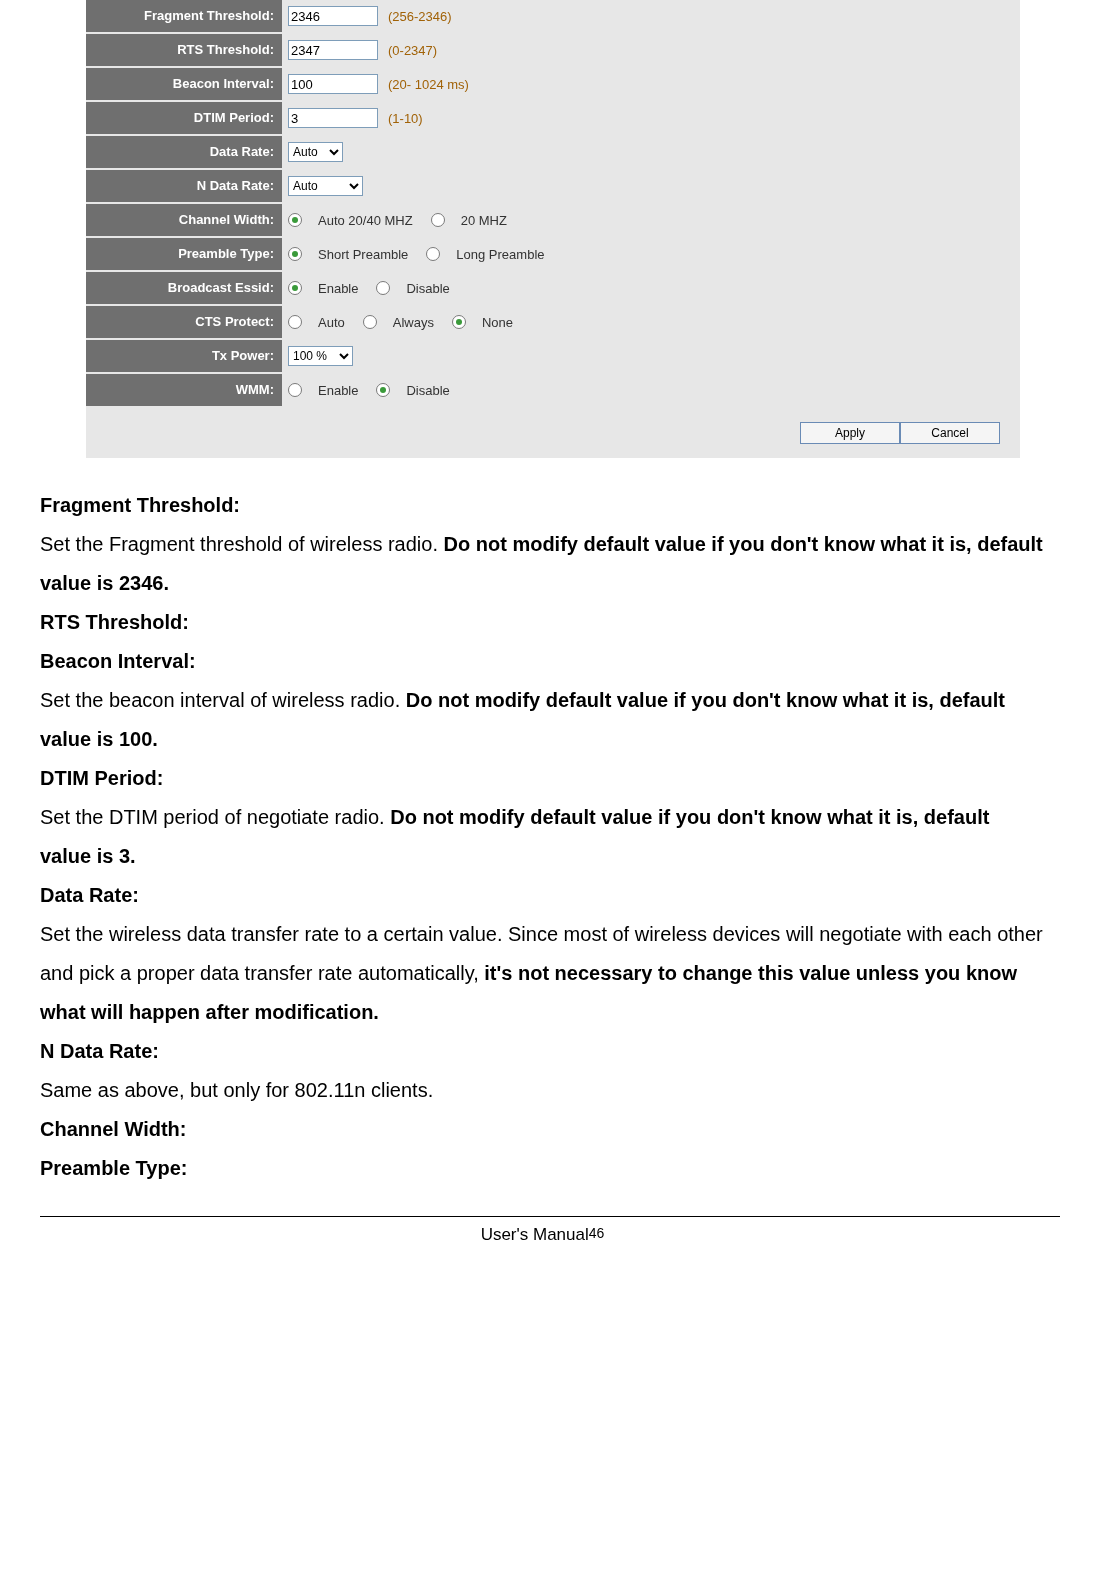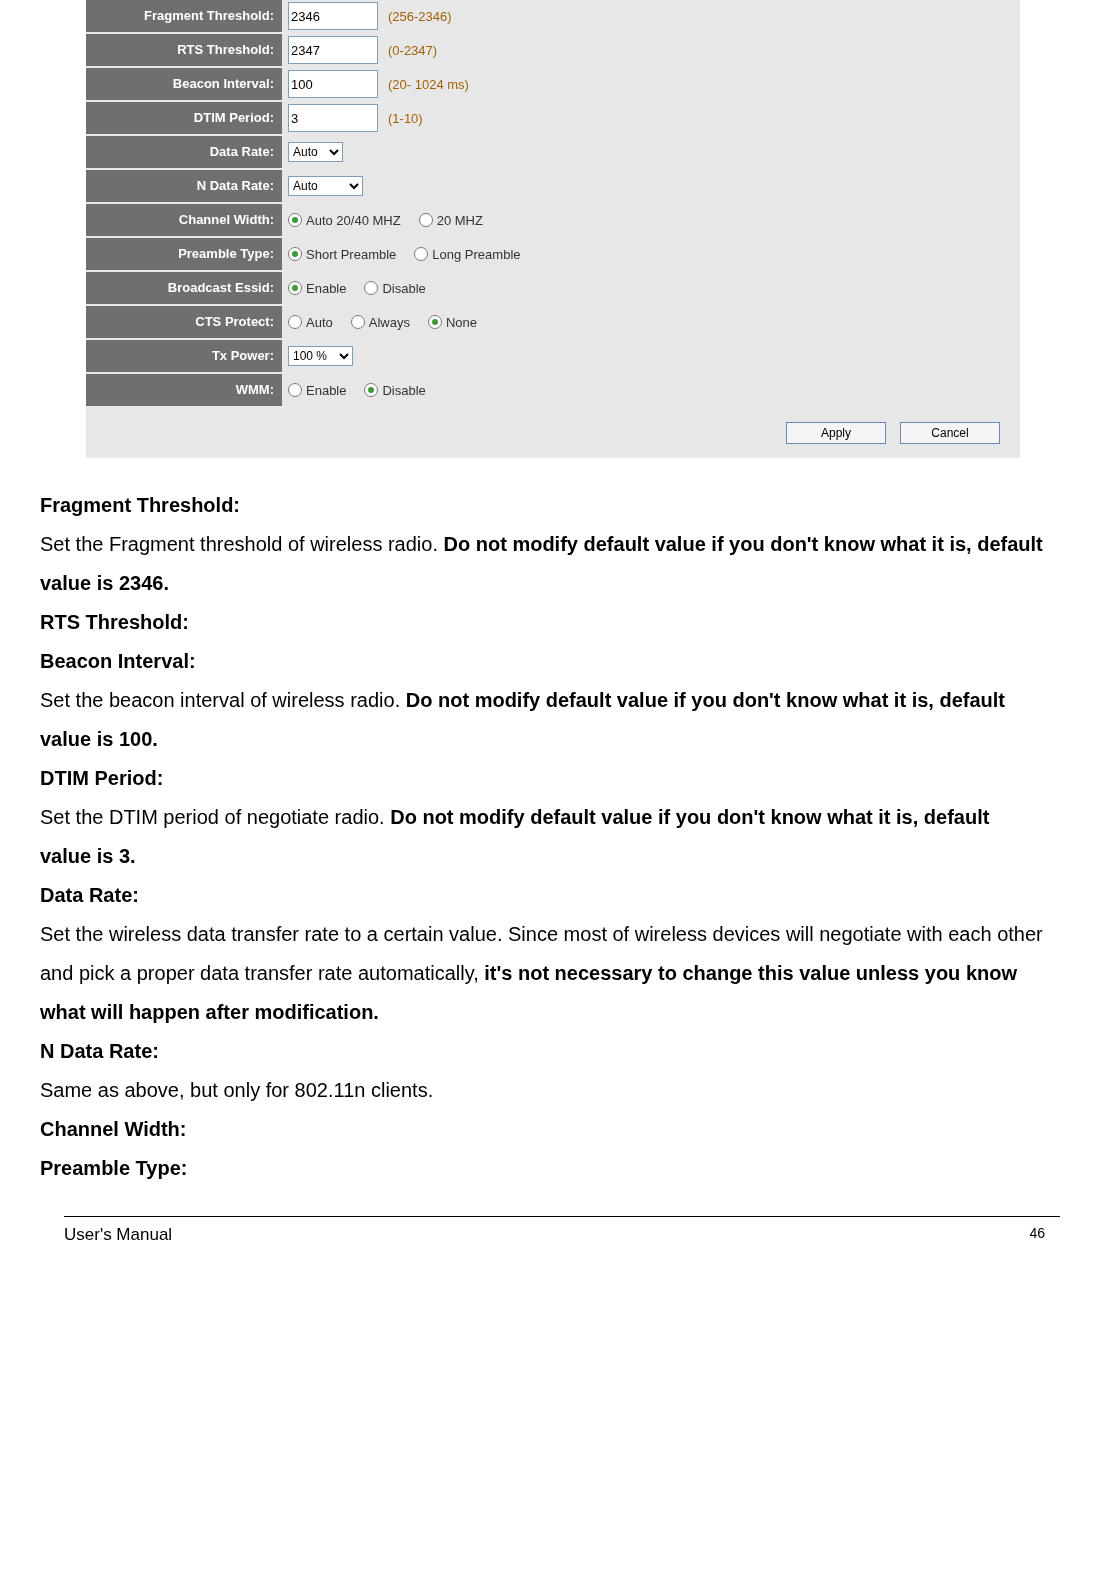--- a/index.html
+++ b/index.html
@@ -43,54 +43,53 @@
     display: flex;
     align-items: center;
     gap: 6px;
     padding-left: 6px;
     font-size: 13px;
     color: #333;
     font-family: Verdana, Geneva, sans-serif;
   }
   .txt-input {
     width: 90px;
-    height: 28px;
+    height: 20px;
     font-size: 13px;
     border: 1px solid #7e9db9;
     padding: 0 2px;
     box-sizing: border-box;
     font-family: Arial;
   }
   .sel {
     height: 20px;
     font-size: 12px;
     border: 1px solid #7e9db9;
     background: #fff;
     font-family: Arial;
   }
   .hint { font-size: 13px; color: #a16207; margin-left: 4px;}
   .radio-wrap {
     display: inline-flex;
     align-items: center;
-    gap: 4px;
+    gap: 16px;
     margin-right: 12px;
   }
   .radio-dot {
     width: 12px; height: 12px; border: 1px solid #7a7a7a; border-radius: 50%;
     display: inline-flex; align-items: center; justify-content: center;
     background: #fff;
   }
   .radio-dot.checked::after {
     content: ""; width: 6px; height: 6px; border-radius: 50%; background: #3a9a3a;
   }
   .radio-lbl { font-size: 13px; }
   .btn-bar {
     display: flex;
     justify-content: flex-end;
-    gap: 14px;
     padding: 14px 20px 14px 0;
   }
   .btn {
     width: 100px;
     height: 22px;
     border: 1px solid #6a8bb5;
     background: #f5f5f5;
     font-size: 12px;
     font-family: Arial;
     cursor: pointer;
@@ -101,24 +100,23 @@
     font-size: 20px;
     line-height: 1.95;
     color: #000;
   }
   .doc .h { font-weight: bold; }
   .doc p { margin: 0; }
   .footer {
     border-top: 1px solid #000;
     margin-top: 28px;
     display: flex;
-    justify-content: space-between;
+    justify-content: center;
     font-size: 17px;
     padding: 8px 15px 10px 0;
-    margin-left: 24px;
   }
   .pgnum {font-size: 14px;}
 </style>
 </head>
 <body>
 
 <div class="page">
 
   <div class="panel">
 

